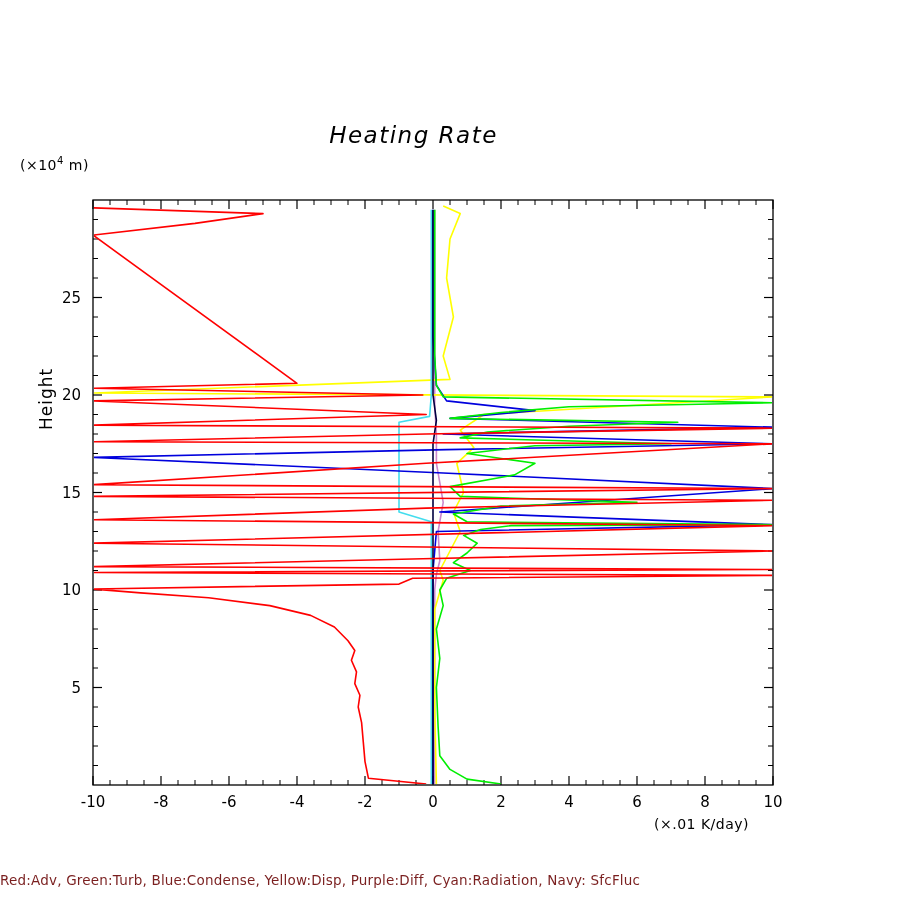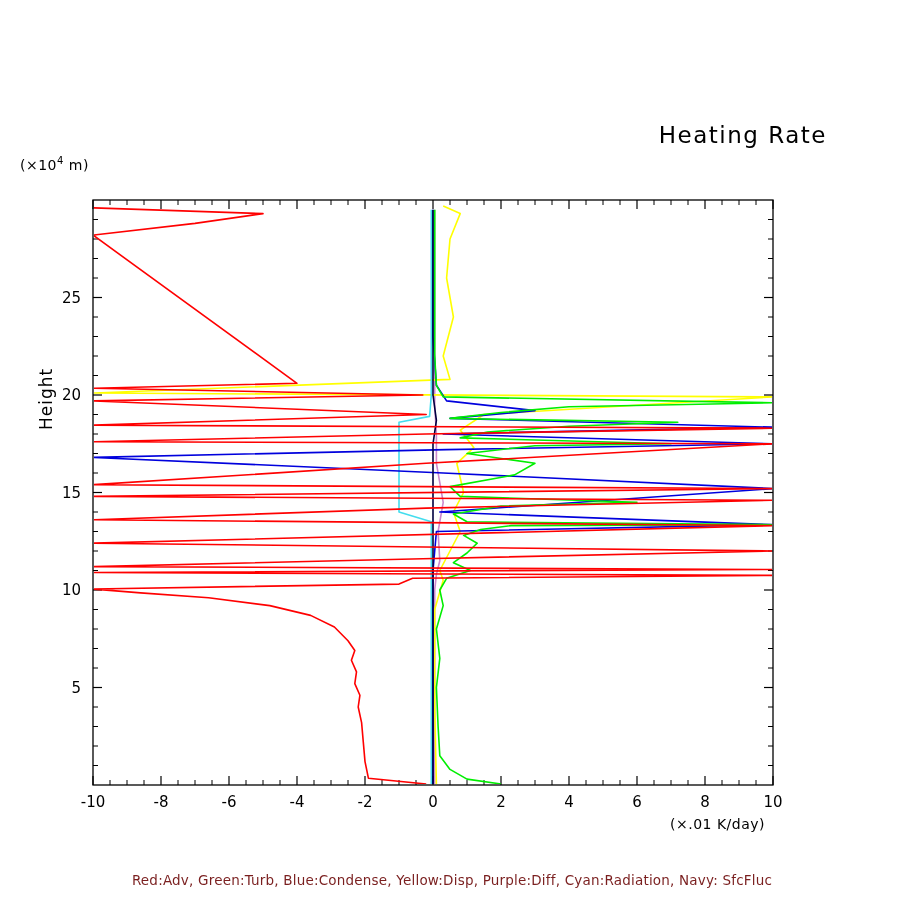--- a/index.html
+++ b/index.html
@@ -17,24 +17,25 @@
   #page {
     position: relative;
     width: 904px;
     height: 904px;
   }
   .title {
     position: absolute;
     left: 0;
     top: 122px;
     width: 827px;
-    text-align: right;
+    text-align: center;
     font-size: 23px;
     letter-spacing: 1.5px;
     color: #000;
+    font-style: italic;
   }
   .unit-top {
     position: absolute;
     left: 20px;
     top: 155px;
     font-size: 14px;
     letter-spacing: 0.5px;
   }
   .unit-top sup {
     font-size: 10px;
@@ -48,28 +49,26 @@
     transform: rotate(-90deg);
     transform-origin: left top;
     white-space: nowrap;
   }
   .xlabel {
     position: absolute;
     left: 654px;
     top: 816px;
     font-size: 14px;
     letter-spacing: 0.5px;
-    margin-left: 16px;
   }
   .legend {
     position: absolute;
     left: 0;
     top: 872px;
     width: 904px;
-    text-align: center;
     font-size: 13.5px;
     color: #7a1f1f;
     letter-spacing: 0.2px;
   }
   .plot-svg {
     position: absolute;
     left: 0;
     top: 0;
   }
   .tick-text {

